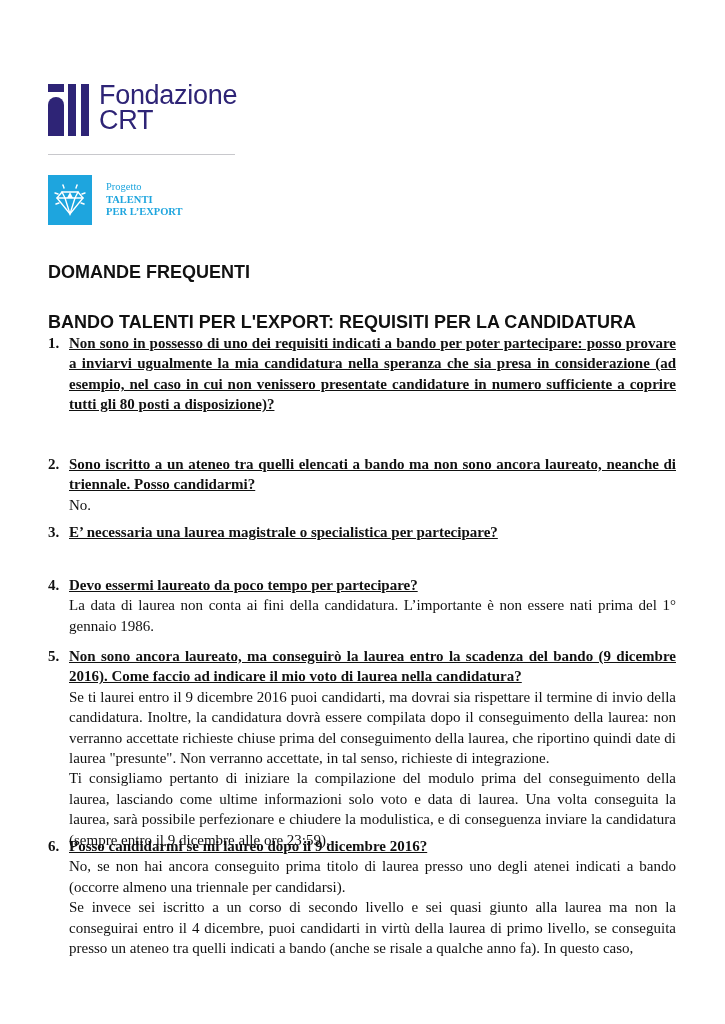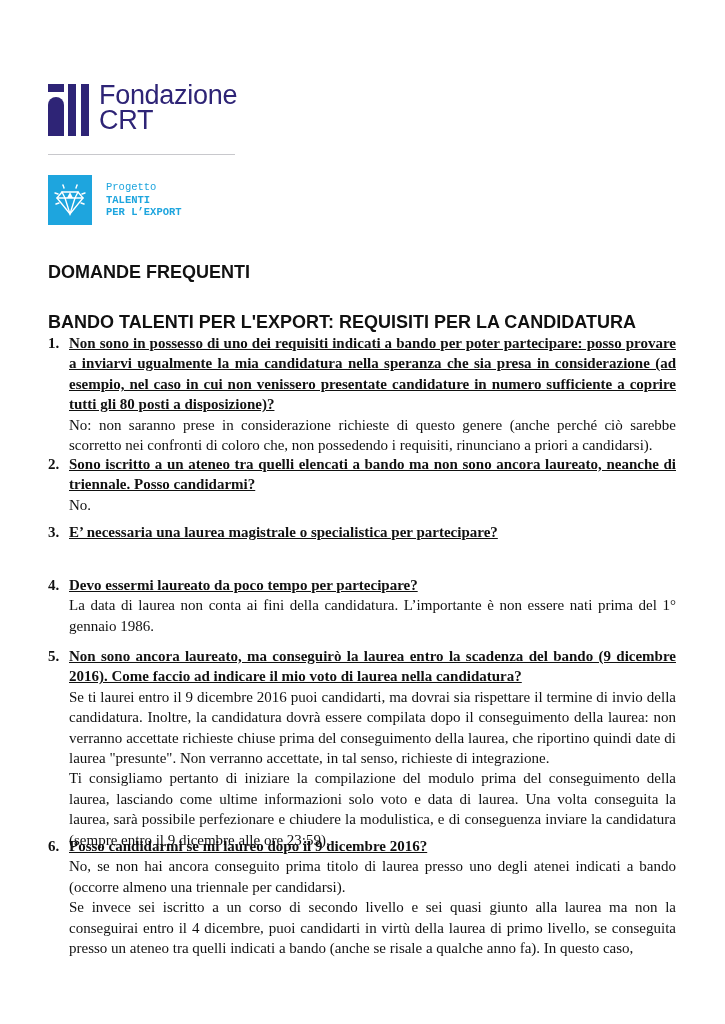--- a/index.html
+++ b/index.html
@@ -7,21 +7,21 @@
     .logo-crt { position:absolute; left:48px; top:84px; display:flex; align-items:flex-start; }
     .crt-mark { width:43px; height:52px; position:relative; }
     .crt-mark .sq { position:absolute; left:0; top:0; width:16px; height:8px; background:#2e2476; }
     .crt-mark .arch { position:absolute; left:0; top:13px; width:16px; height:39px; background:#2e2476; border-radius:8px 8px 0 0; }
     .crt-mark .bar1 { position:absolute; left:20px; top:0; width:8px; height:52px; background:#2e2476; }
     .crt-mark .bar2 { position:absolute; left:33px; top:0; width:8px; height:52px; background:#2e2476; }
     .crt-text { margin-left:8px; font-family:"Liberation Sans", sans-serif; color:#2e2476; font-size:27px; line-height:25px; letter-spacing:-0.3px; margin-top:-1px; }
     .divider { position:absolute; left:48px; top:154px; width:187px; height:1px; background:#c8c8cc; }
     .logo-talenti { position:absolute; left:48px; top:175px; display:flex; align-items:center; }
     .talenti-box { width:44px; height:50px; background:#1ea5de; display:flex; align-items:center; justify-content:center; }
-    .talenti-text { margin-left:14px; font-family:Liberation Mono, monospace; color:#1ea5de; font-size:10.5px; line-height:12.5px; }
+    .talenti-text { margin-left:14px; font-family:Liberation Serif, serif; color:#1ea5de; font-size:10.5px; line-height:12.5px; }
     .talenti-text .b { font-weight:bold; }
     .h-sans { position:absolute; left:48px; font-family:"Liberation Sans", sans-serif; font-weight:bold; font-size:18px; color:#111; }
     .faq { position:absolute; left:48px; width:628px; font-family:"Liberation Serif", serif; font-size:15px; line-height:20.4px; }
     .faq .q { display:flex; }
     .faq .num { width:21px; font-weight:bold; flex:none; }
     .faq .qt { font-weight:bold; text-align:justify; flex:1;text-decoration:underline; }
     .faq .a { margin-left:21px; text-align:justify; }
   </style>
 </head>
 <body>
@@ -66,21 +66,20 @@
 </div>
 
 <div class="h-sans" style="top:262px;">DOMANDE FREQUENTI</div>
 <div class="h-sans" style="top:312px;">BANDO TALENTI PER L'EXPORT: REQUISITI PER LA CANDIDATURA</div>
 
 <div class="faq" style="top:333px;">
   <div class="q">
       <span class="num">1.</span>
       <span class="qt">Non sono in possesso di uno dei requisiti indicati a bando per poter partecipare: posso provare a inviarvi ugualmente la mia candidatura nella speranza che sia presa in considerazione (ad esempio, nel caso in cui non venissero presentate candidature in numero sufficiente a coprire tutti gli 80 posti a disposizione)?</span>
     </div>
-  <div class="a">No: non saranno prese in considerazione richieste di questo genere (anche perché ciò sarebbe scorretto nei confronti di coloro che, non possedendo i requisiti, rinunciano a priori a candidarsi).</div>
 </div>
 
 <div class="faq" style="top:454px;">
   <div class="q">
       <span class="num">2.</span>
       <span class="qt">Sono iscritto a un ateneo tra quelli elencati a bando ma non sono ancora laureato, neanche di triennale. Posso candidarmi?</span>
     </div>
   <div class="a">No.</div>
 </div>
 

